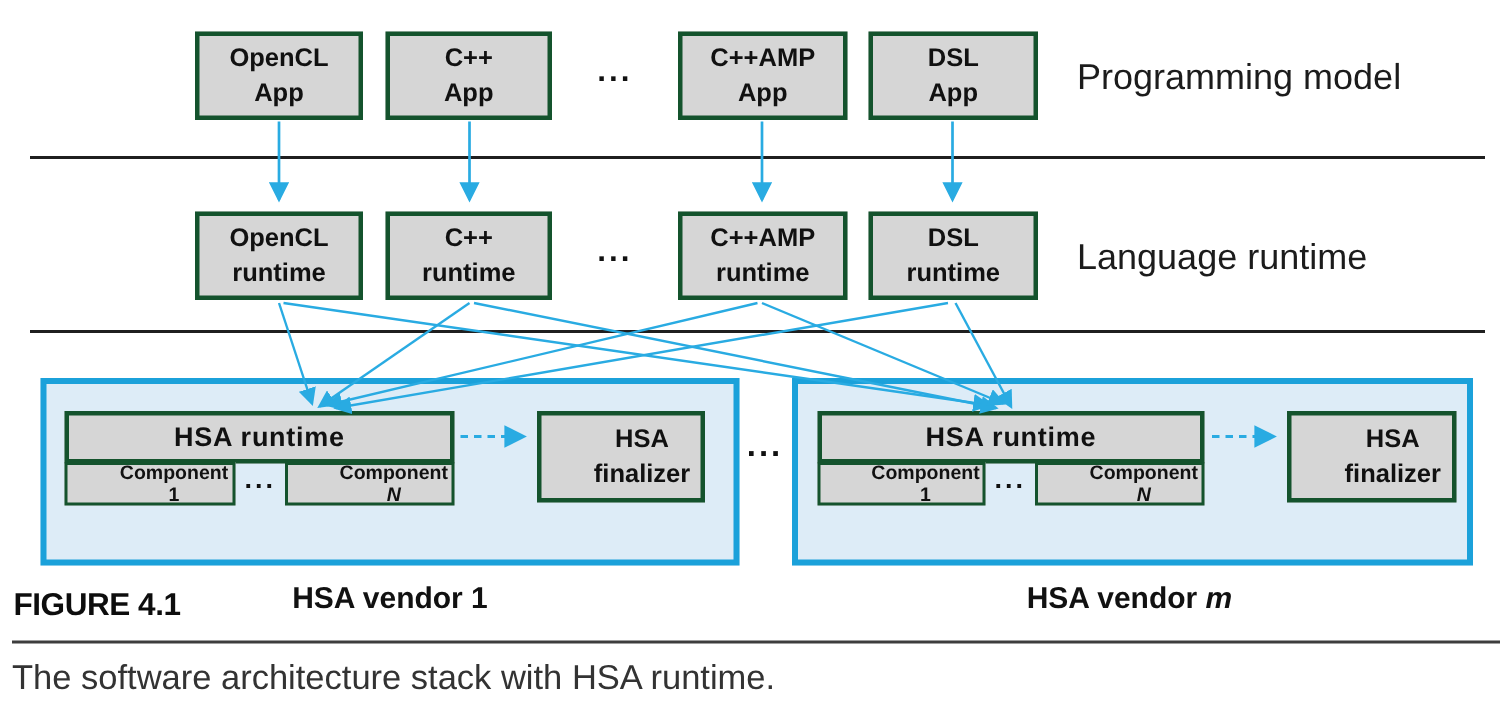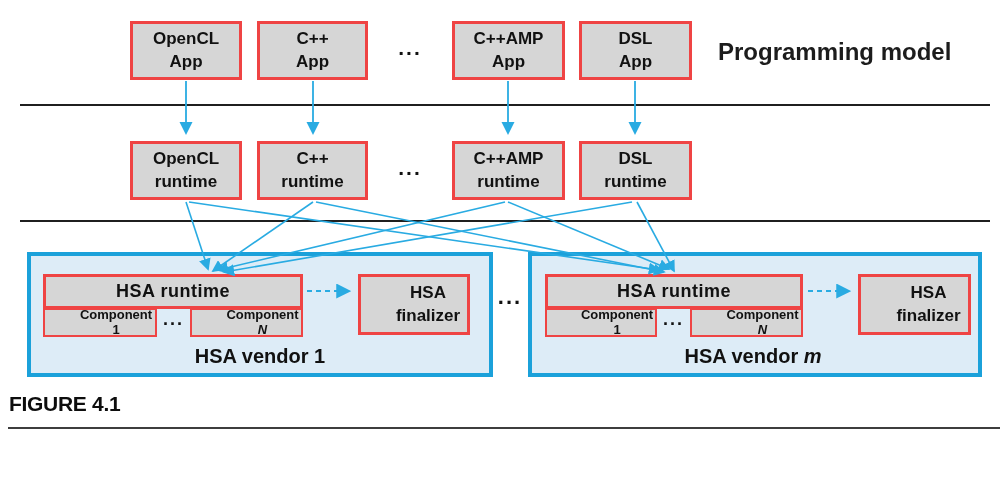--- a/index.html
+++ b/index.html
@@ -2,42 +2,42 @@
 <html><head>
 <meta charset="utf-8">
 <style>
   html,body{margin:0;padding:0;background:#fff;}
   #stage{
     position:relative;width:1007px;height:485px;background:#ffffff;
     font-family:"Liberation Sans","DejaVu Sans",sans-serif;overflow:hidden;
   }
   
   .gbox{
-    position:absolute;box-sizing:border-box;background:#d6d6d6;border:3px solid #ef4444;
+    position:absolute;box-sizing:border-box;background:#d6d6d6;border:3px solid #14532d;
     display:flex;flex-direction:column;align-items:center;justify-content:center;
     font-weight:bold;color:#111;font-size:17px;line-height:1.32;text-align:center;
   }
   .gbox.small{font-size:13px;border-width:2.5px;line-height:1.1;padding-left:32px;}
   .gbox.runtimebig{font-size:18px;letter-spacing:.5px;text-align:right;}
   .gbox.finalizer{font-size:17px;padding-left:28px;}
   
   .layer-label{
-    position:absolute;font-size:24px;color:#1c1c1c;white-space:nowrap;font-weight:700;
+    position:absolute;font-size:24px;color:#1c1c1c;white-space:nowrap;font-weight:400;
   }
   .hline{position:absolute;background:#1f1f1f;height:2px;}
   .dots{
     position:absolute;font-weight:bold;color:#111;font-size:21px;letter-spacing:2px;
     text-align:center;
   }
   
   .vendor{
     position:absolute;box-sizing:border-box;background:#ddecf7;border:4px solid #1ba1da;
   }
   .vendor-name{
-    position:absolute;text-align:center;font-weight:bold;font-size:20px;color:#111;
+    position:absolute;text-align:center;font-weight:bold;font-size:20px;color:#111;margin-top:43px;
   }
   #figure-label{position:absolute;left:9px;top:392px;font-size:21px;font-weight:bold;color:#0d0d0d;letter-spacing:-.3px;}
   #caption-rule{position:absolute;left:8px;top:427px;width:992px;height:2px;background:#3d3d3d;}
   #figure-caption{position:absolute;left:8px;top:438px;font-size:23px;color:#333;}
   #watermark{position:absolute;left:757px;top:451px;font-size:19px;color:#bdbdbd;white-space:nowrap;}
   svg#arrows{position:absolute;left:0;top:0;pointer-events:none;}
   i{font-style:italic;}
 </style>
 </head>
 <body>
@@ -75,20 +75,21 @@
   </div>
   <div class="dots" style="left:393px;top:156px;width:34px">...</div>
   <div class="gbox" style="left:452px;top:141px;width:113px;height:59px">
     <span>C++AMP</span>
     <span>runtime</span>
   </div>
   <div class="gbox" style="left:579px;top:141px;width:113px;height:59px">
     <span>DSL</span>
     <span>runtime</span>
   </div>
+  <div class="layer-label" style="left:718px;top:158px">Language runtime</div>
 
   <div class="hline" style="left:20px;top:220px;width:970px"></div>
 
   <div class="vendor" style="left:27px;top:252px;width:466px;height:125px"></div>
   <div class="gbox runtimebig" style="left:43px;top:274px;width:260px;height:35px">HSA runtime</div>
   <div class="gbox small" style="left:43px;top:308px;width:114px;height:29px">Component 1</div>
   <div class="dots" style="left:157px;top:309px;width:33px;font-size:18px">...</div>
   <div class="gbox small" style="left:190px;top:308px;width:113px;height:29px">
     <span><span>Component </span><i>N</i></span>
   </div>
@@ -143,14 +144,15 @@
     </g>
 
     <g stroke="#29abe2" stroke-width="2" fill="none" stroke-dasharray="5,4">
       <line x1="307" y1="291" x2="349" y2="291" marker-end="url(#ah)"></line>
       <line x1="808" y1="291" x2="849" y2="291" marker-end="url(#ah)"></line>
     </g>
   </svg>
 
   <div id="figure-label">FIGURE 4.1</div>
   <div id="caption-rule"></div>
+  <div id="figure-caption">The software architecture stack with HSA runtime.</div>
 
 </div>
 
 </body></html>

